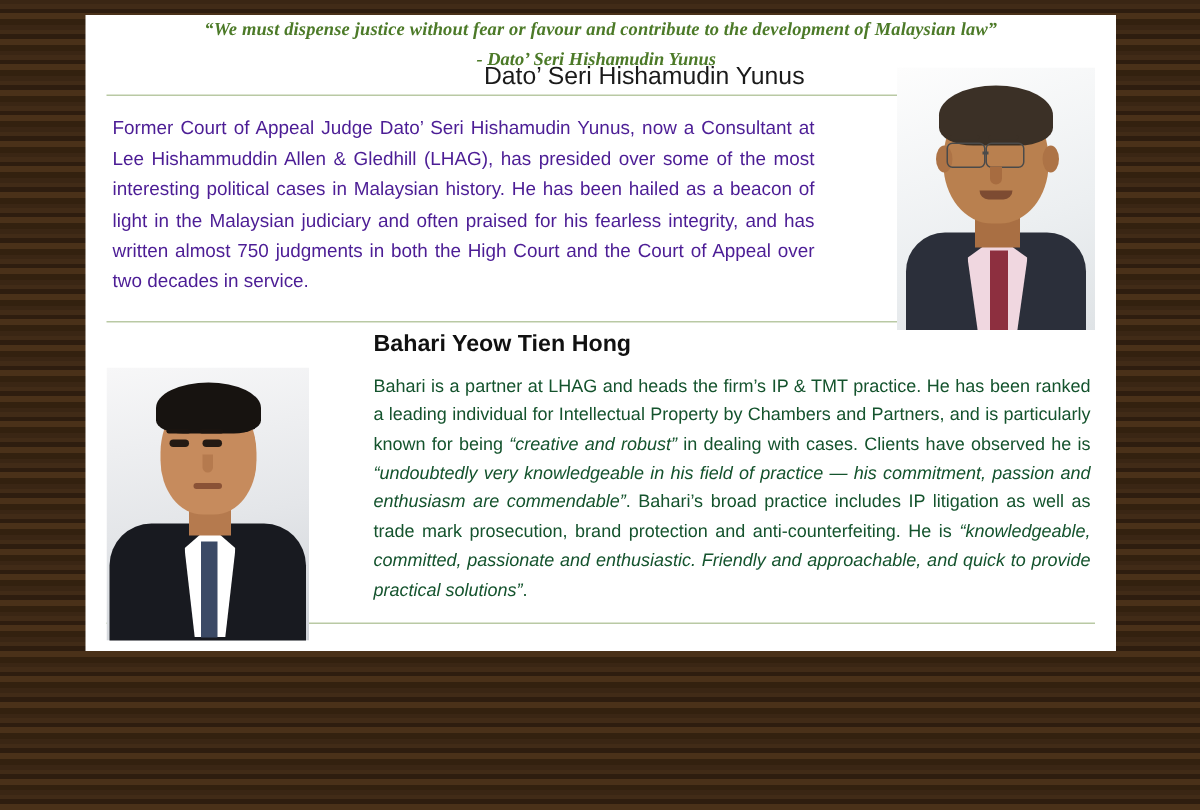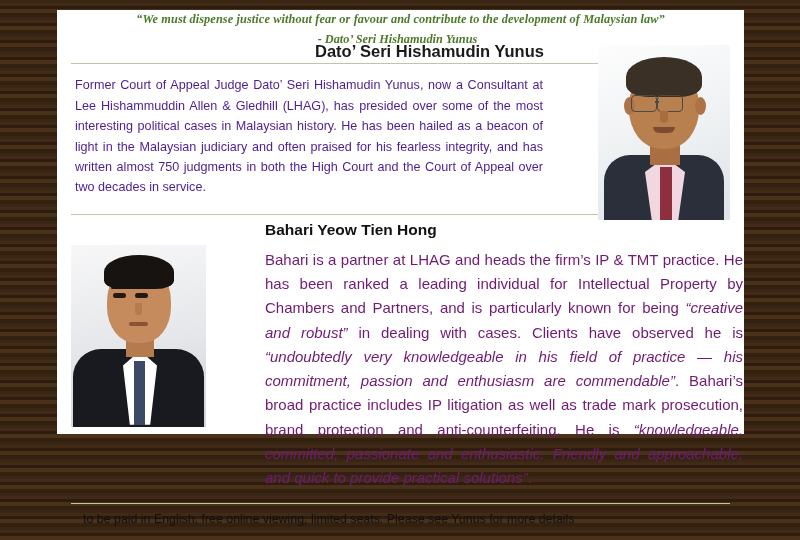--- a/index.html
+++ b/index.html
@@ -79,21 +79,21 @@
     padding: 9px 0 0 18px;
   }
   .section-head.moderator {
     font-size: 17.5px;
   }
 
   
   .speaker-name {
     text-align: center;
     font-family: "Liberation Sans", sans-serif;
-    font-weight: bold;
+    font-weight: normal;
     font-size: 16.5px;
     color: #1a1a1a;
     margin: -22px 0 0 0;
     padding-left: 58px;
   }
   .speaker-row {
     position: relative;
     padding: 14px 18px 0 18px;
   }
   .speaker-body {
@@ -225,21 +225,21 @@
     top: 66px;
     width: 8px;
     height: 12px;
     border-radius: 0 0 6px 6px;
     background: #a76c40;
   }
 
   
   .moderator-row {
     position: relative;
-    padding: 6px 18px 0 18px;
+    padding: 6px 18px 0 2px;
     min-height: 180px;
   }
   .photo-moderator {
     position: absolute;
     left: 14px;
     top: 30px;
     width: 135px;
     height: 182px;
     overflow: hidden;
   }
@@ -344,23 +344,23 @@
   }
   .moderator-name {
     font-family: "Liberation Sans", sans-serif;
     font-weight: bold;
     font-size: 15.5px;
     color: #111111;
     padding-bottom: 9px;
   }
   .moderator-body {
     font-family: "Liberation Sans", sans-serif;
-    font-size: 15px;
+    font-size: 12px;
     line-height: 1.62;
-    color: #701a75;
+    color: #14532d;
     text-align: justify;
     width: 478px;
   }
   .moderator-body i { font-style: italic; }
 
   .rule-bottom {
     height: 1px;
     background: #b9c9a4;
     margin: 12px 14px 0 14px;
   }
@@ -447,17 +447,16 @@
       </div>
       <div class="moderator-text">
         <div class="moderator-name">Bahari Yeow Tien Hong</div>
         <div class="moderator-body" id="moderator-bio"><span>Bahari is a partner at LHAG and heads the firm’s IP &amp; TMT practice. He has been ranked a leading individual for Intellectual Property by Chambers and Partners, and is particularly known for being </span><i>“creative and robust”</i><span> in dealing with cases. Clients have observed he is </span><i>“undoubtedly very knowledgeable in his field of practice — his commitment, passion and enthusiasm are commendable”</i><span>. Bahari’s broad practice includes IP litigation as well as trade mark prosecution, brand protection and anti-counterfeiting. He is </span><i>“knowledgeable, committed, passionate and enthusiastic. Friendly and approachable, and quick to provide practical solutions”</i><span>.</span></div>
       </div>
     </div>
 
     <div class="rule-bottom"></div>
 
     <div class="price-row">
-      <div class="price-note">to be paid in English, free online viewing, limited seats. Please see Yunus for more details</div>
     </div>
 
   </div>
 </div>
 
 </body></html>

